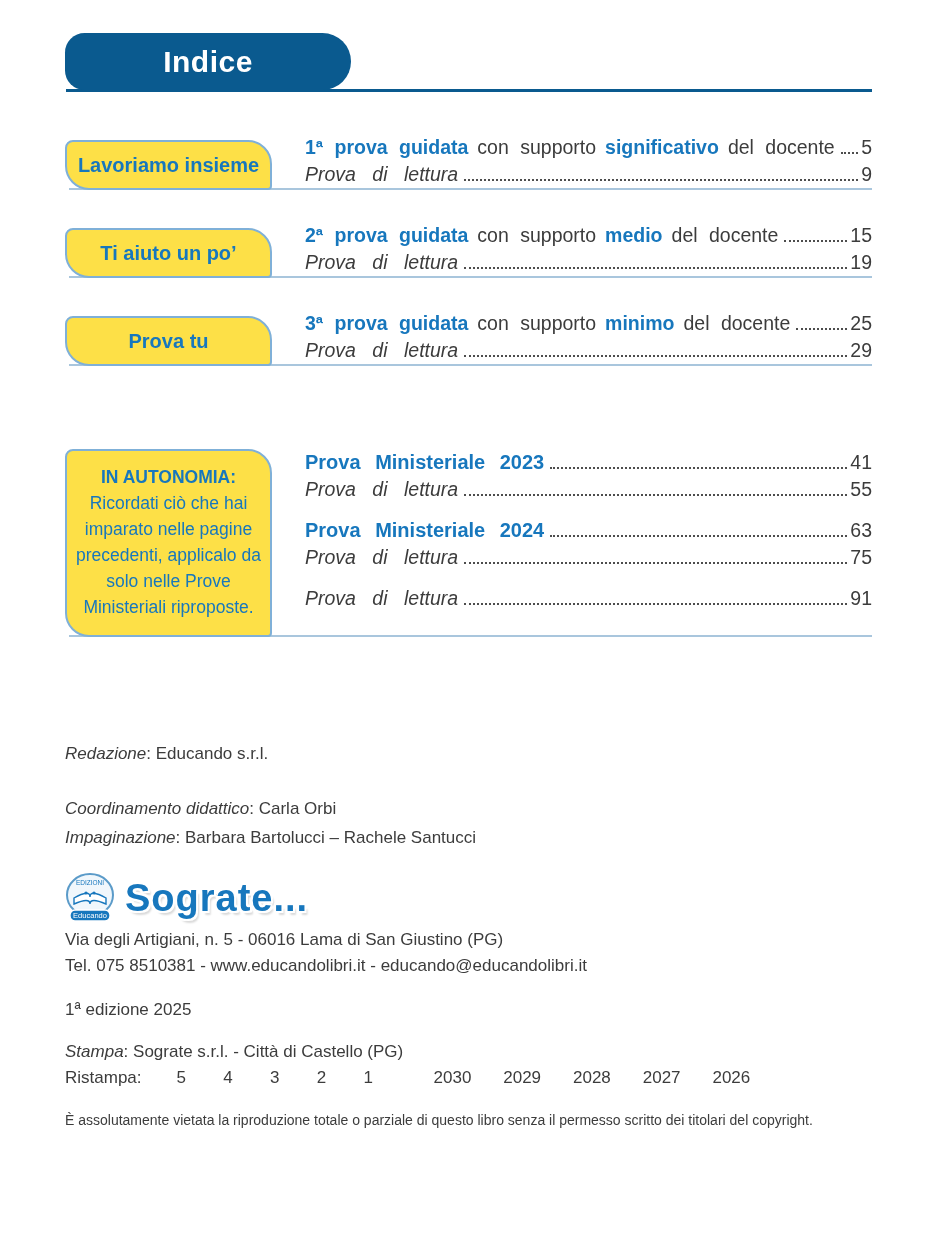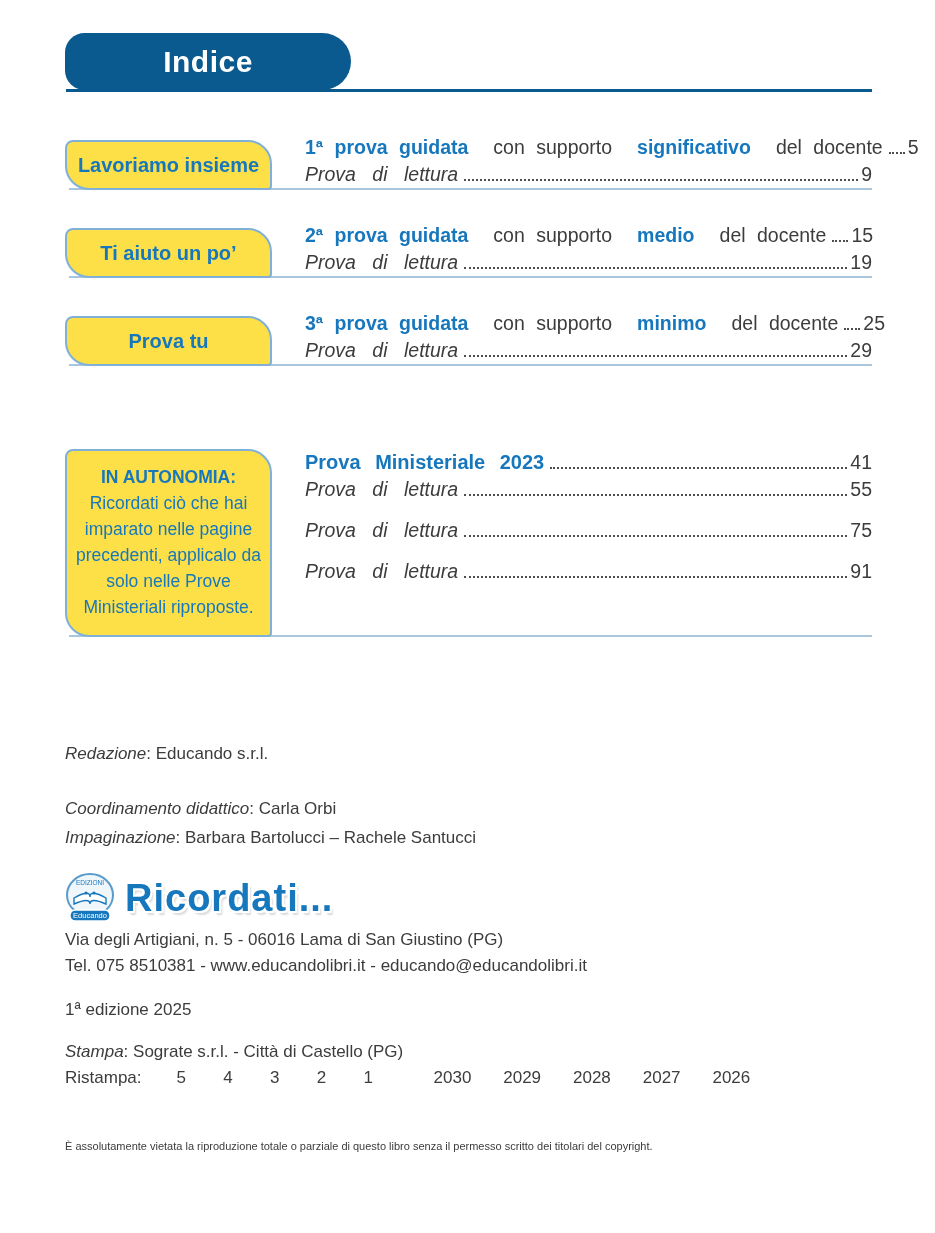--- a/index.html
+++ b/index.html
@@ -48,21 +48,21 @@
     height: 180px; padding: 2px 8px; box-sizing: content-box; width: 187px;
   }
   .autonomy-text { font-size: 17.5px; line-height: 1.48; font-weight: 500; }
   .autonomy-heading { display: block; font-weight: bold; }
 
   .entries { position: absolute; left: 240px; right: 0; top: -4px; z-index: 2; }
   .row {
     display: flex; align-items: baseline; height: 27px;
     font-size: 19.5px; white-space: nowrap;
   }
-  .row .gap { margin-left: 25px; text-align: center; }
+  .row .gap { margin-left: 9px; text-align: center; }
   .blue-bold { color: var(--blue, #1777bd); font-weight: bold; word-spacing: 6px; }
   .plain { color: var(--text, #3c3c3c); word-spacing: 6px; }
   .lettura-title { color: var(--text, #3c3c3c); font-style: italic; word-spacing: 11px; }
   .ministerial-title { color: var(--blue, #1777bd); font-weight: bold; font-size: 20px; word-spacing: 9px; }
   .leader {
     flex: 1 1 auto; min-width: 16px;
     border-bottom: 2px dotted #4d4d4d;
     margin: 0 3px 5px 6px;
   }
   .pnum { color: var(--text, #3c3c3c); font-size: 19.5px; }
@@ -80,21 +80,21 @@
     font-size: 38px; font-weight: bold; letter-spacing: 1px;
     color: var(--blue, #1777bd);
     text-shadow:
       -2px -2px 0 #ffffff, 2px -2px 0 #ffffff, -2px 2px 0 #ffffff, 2px 2px 0 #ffffff,
       3px 4px 2px #d9d9d9;
   }
   .ristampa .rnum { display: inline-block; width: 42px; text-align: center; }
   .ristampa .rnum.first { margin-left: 14px; }
   .ristampa .ryear { display: inline-block; width: 65px; text-align: center; }
   .ristampa .ryear.first { margin-left: 26px; }
-  .copyright { font-size: 11px; margin-top: 28px; }
+  .copyright { font-size: 14px; }
 </style>
 </head>
 <body>
 
 <div class="page">
 
   <div class="header-line"></div>
   <div class="header-box">
     <span>Indice</span>
   </div>
@@ -178,20 +178,25 @@
         <span class="ministerial-title">Prova Ministeriale 2023</span>
         <span class="leader"></span>
         <span class="pnum">41</span>
       </div>
       <div class="row">
         <span class="lettura-title">Prova di lettura</span>
         <span class="leader"></span>
         <span class="pnum">55</span>
       </div>
       <div class="group-gap"></div>
+      <div class="row">
+        <span class="ministerial-title">Prova Ministeriale 2024</span>
+        <span class="leader"></span>
+        <span class="pnum">63</span>
+      </div>
       <div class="row">
         <span class="lettura-title">Prova di lettura</span>
         <span class="leader"></span>
         <span class="pnum">75</span>
       </div>
       <div class="group-gap"></div>
       <div class="row">
         <span class="lettura-title">Prova di lettura</span>
         <span class="leader"></span>
         <span class="pnum">91</span>
@@ -212,21 +217,21 @@
   <div class="logo-row">
     <svg width="54" height="52" viewBox="0 0 54 52">
       <ellipse cx="27" cy="23" rx="23" ry="21" fill="#f0f7fc" stroke="#5b9bc9" stroke-width="2"></ellipse>
       <text x="27" y="13" font-size="6.5" fill="#1777bd" text-anchor="middle" font-family="Liberation Sans, sans-serif">EDIZIONI</text>
       <path d="M11 26 q16 -9 16 -1 q0 -8 16 1 l0 6 q-16 -7 -16 0 q0 -7 -16 0 z" fill="#ffffff" stroke="#1777bd" stroke-width="1.4"></path>
       <circle cx="23" cy="21" r="1.6" fill="#1777bd"></circle>
       <circle cx="31" cy="21" r="1.6" fill="#1777bd"></circle>
       <rect x="7" y="38" width="40" height="11" rx="5" fill="#1777bd" stroke="#ffffff" stroke-width="1.4"></rect>
       <text x="27" y="46.3" font-size="7.5" fill="#ffffff" text-anchor="middle" font-family="Liberation Sans, sans-serif">Educando</text>
     </svg>
-    <span class="logo-word">Ricordati...</span>
+    <span class="logo-word">Sograte...</span>
   </div>
 
   <div class="colo-line" style="top:930px;">Via degli Artigiani, n. 5 - 06016 Lama di San Giustino (PG)</div>
   <div class="colo-line" style="top:956px;">Tel. 075 8510381 - www.educandolibri.it - educando@educandolibri.it</div>
   <div class="colo-line" style="top:1000px;">1ª edizione 2025</div>
   <div class="colo-line" style="top:1042px;">
     <span class="italic">Stampa</span><span>: Sograte s.r.l. - Città di Castello (PG)</span>
   </div>
   <div class="colo-line ristampa" style="top:1068px;">
     <span>Ristampa:</span>

